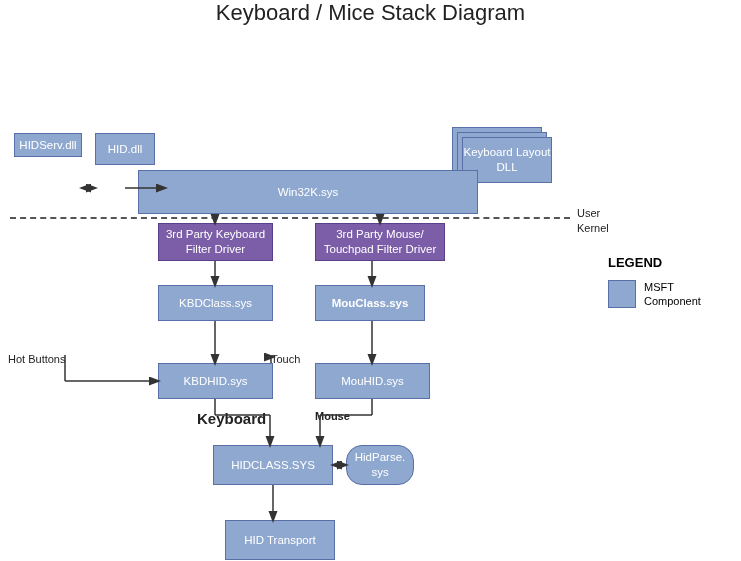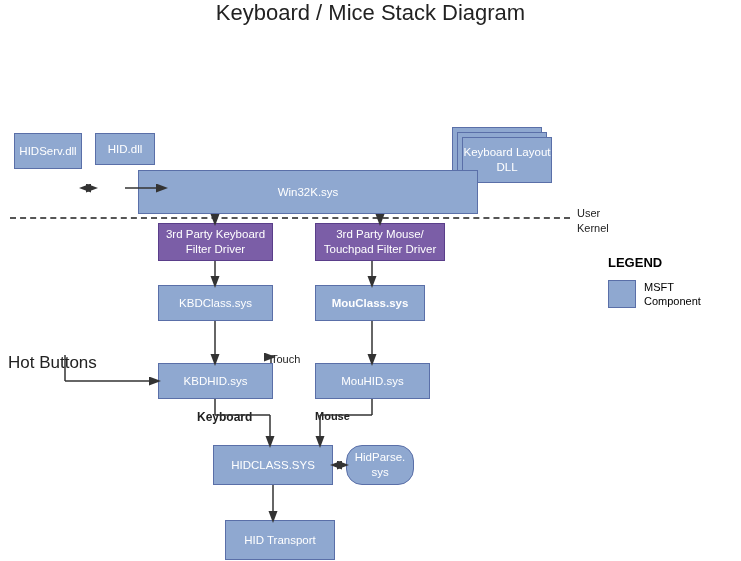--- a/index.html
+++ b/index.html
@@ -60,21 +60,21 @@
       width: 340px;
       height: 44px;
       text-align: center;
     }
 
     
     .hidserv {
       left: 14px;
       top: 78px;
       width: 68px;
-      height: 36px;
+      height: 24px;
     }
 
     
     .hiddll {
       left: 95px;
       top: 78px;
       width: 60px;
       height: 32px;
     }
 
@@ -188,37 +188,37 @@
       top: 151px;
       font-size: 11px;
       color: #222;
       line-height: 1.4;
     }
 
     .label-hotbuttons {
       position: absolute;
       left: 8px;
       top: 298px;
-      font-size: 17px;
+      font-size: 11px;
       color: #222;
     }
 
     .label-touch {
       position: absolute;
       left: 271px;
       top: 298px;
       font-size: 11px;
       color: #222;
     }
 
     .label-keyboard {
       position: absolute;
       left: 197px;
       top: 355px;
-      font-size: 12px;
+      font-size: 15px;
       font-weight: bold;
       color: #222;
     }
 
     .label-mouse {
       position: absolute;
       left: 315px;
       top: 355px;
       font-size: 11px;
       font-weight: bold;

